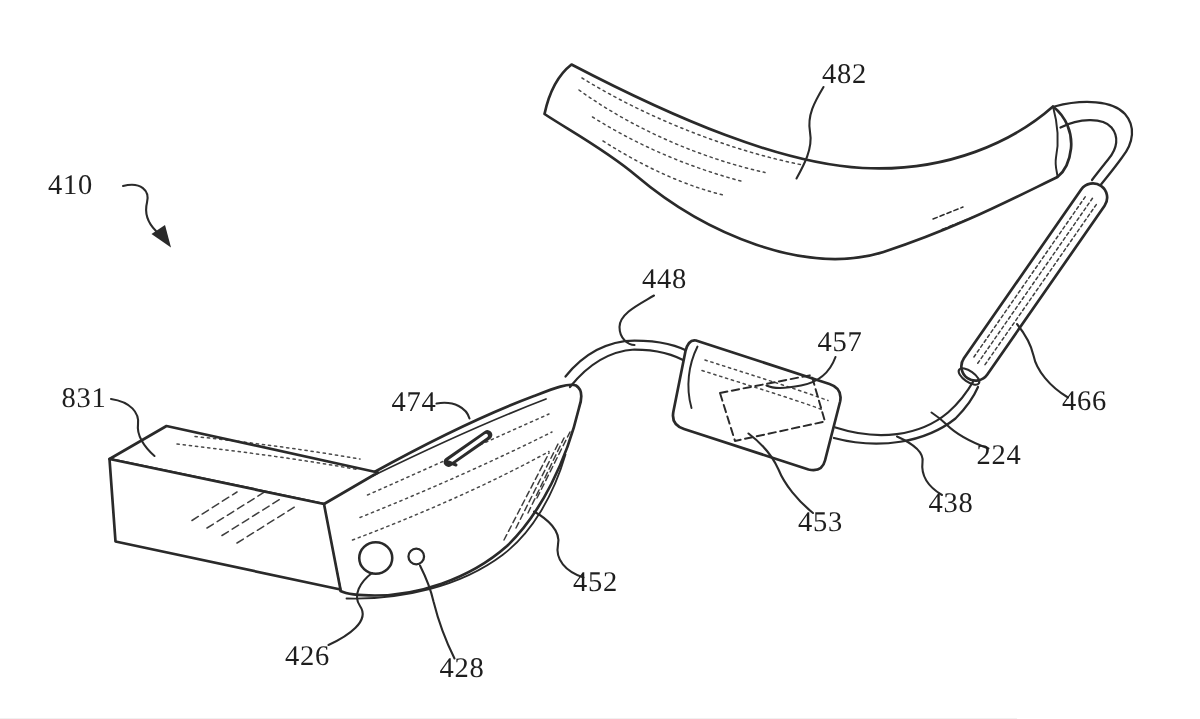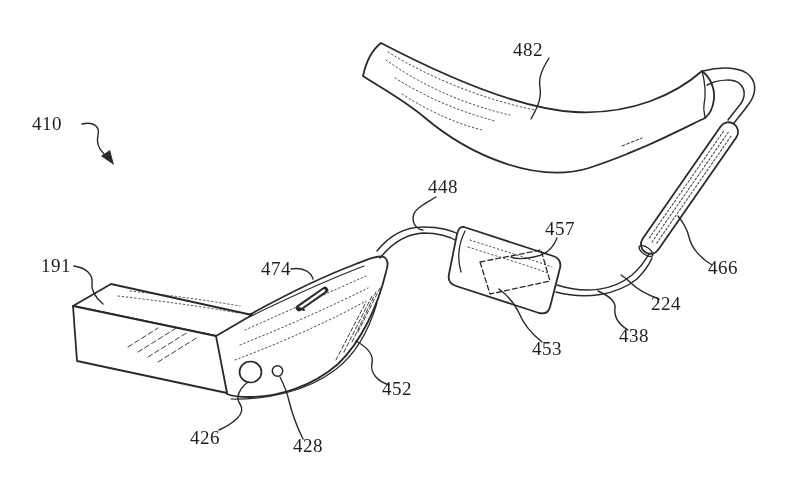--- a/index.html
+++ b/index.html
@@ -145,23 +145,23 @@
         <path d="M 542,342 C 532,334 523,323 519,313 C 515,304 507,295 499,289"></path>
         <path d="M 389,385 C 377,381 370,373 372,363 C 374,354 365,346 356,341"></path>
         <path d="M 219,430 C 232,424 247,414 240,404 C 235,397 240,388 248,382"></path>
         <path d="M 303,439 C 297,427 292,413 289,401 C 287,392 283,383 280,377"></path>
       </g>
     </g>
   </svg>
 
   <div class="label-layer">
       <span class="ref-label" style="left: 47px; top: 124px; color: rgb(30, 30, 30);">410</span>
-      <span class="ref-label" style="left: 56px; top: 266px; color: rgb(30, 30, 30);">191</span>
+      <span class="ref-label" style="left: 56px; top: 266px; color: rgb(30, 30, 30);">831</span>
       <span class="ref-label" style="left: 276px; top: 269px; color: rgb(30, 30, 30);">474</span>
-      <span class="ref-label" style="left: 528px; top: 50px; color: rgb(30, 30, 30);">482</span>
+      <span class="ref-label" style="left: 563px; top: 50px; color: rgb(30, 30, 30);">482</span>
       <span class="ref-label" style="left: 443px; top: 187px; color: rgb(30, 30, 30);">448</span>
       <span class="ref-label" style="left: 560px; top: 229px; color: rgb(30, 30, 30); text-align: right;">457</span>
       <span class="ref-label" style="left: 723px; top: 268px; color: rgb(30, 30, 30);">466</span>
       <span class="ref-label" style="left: 666px; top: 304px; color: rgb(30, 30, 30);">224</span>
       <span class="ref-label" style="left: 634px; top: 336px; color: rgb(30, 30, 30);">438</span>
       <span class="ref-label" style="left: 547px; top: 349px; color: rgb(30, 30, 30);">453</span>
       <span class="ref-label" style="left: 397px; top: 389px; color: rgb(30, 30, 30);">452</span>
       <span class="ref-label" style="left: 205px; top: 438px; color: rgb(30, 30, 30);">426</span>
       <span class="ref-label" style="left: 308px; top: 446px; color: rgb(30, 30, 30); font-family: Liberation Serif, serif;">428</span>
     </div>

